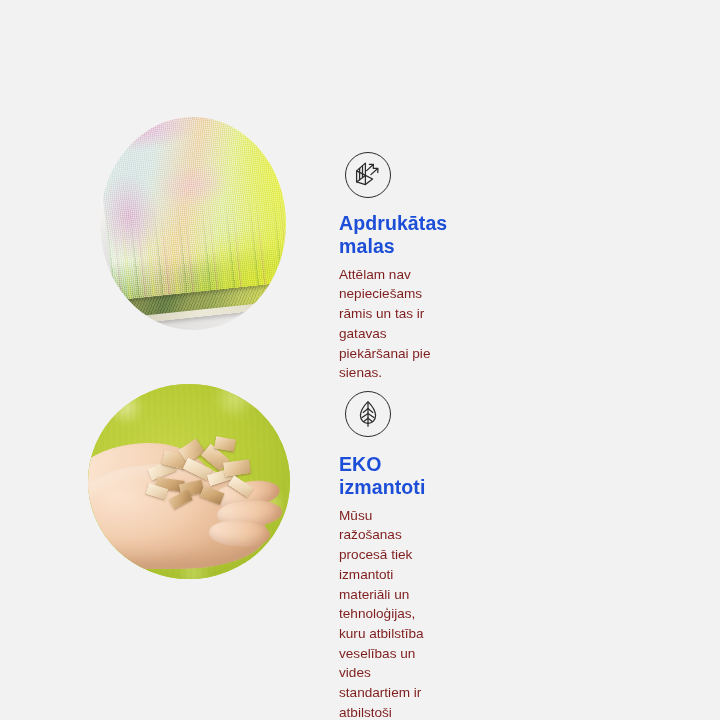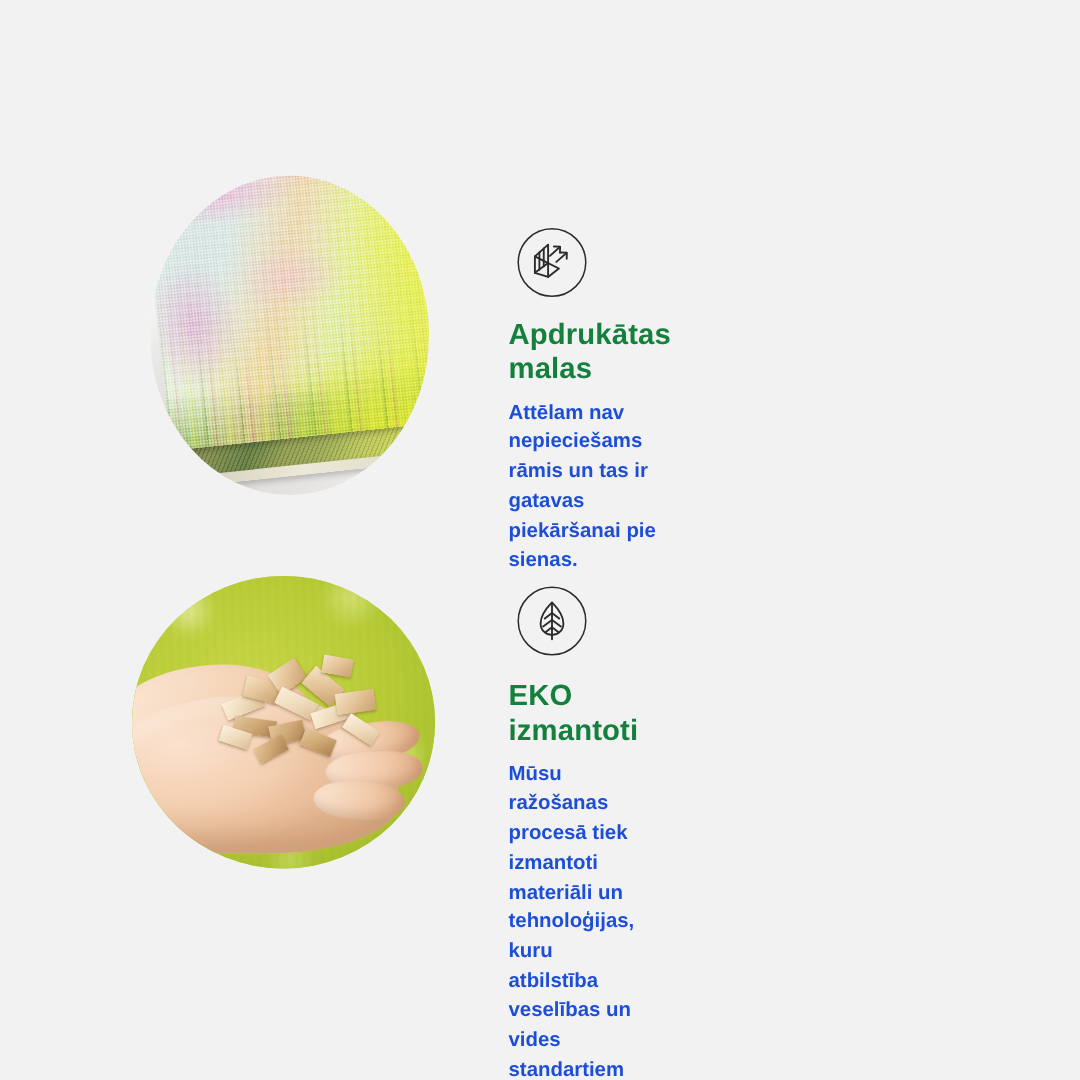--- a/index.html
+++ b/index.html
@@ -203,29 +203,29 @@
     border-radius: 50%;
     display: flex; align-items: center; justify-content: center;
   }
   .icon-badge svg { display: block; }
 
   
   .feature-title {
     margin: 0;
     font-size: 19.5px;
     font-weight: 600;
-    color: #15803d;
+    color: #1d4ed8;
     letter-spacing: .1px;
     line-height: 1.2;
   }
   .feature-body {
     margin: 6px 0 0 0;
     font-size: 13.6px;
-    font-weight: 700;
-    color: #1d4ed8;
+    font-weight: 400;
+    color: #7f1d1d;
     line-height: 1.45;
     max-width: 332px;
   }
 
   #block-edges .feature-text { left: 339px; top: 212px; }
   #block-edges .icon-badge   { left: 345px; top: 152px; }
 
   #block-eco   .feature-text { left: 339px; top: 453px; }
   #block-eco   .icon-badge   { left: 345px; top: 391px; }
 </style>

